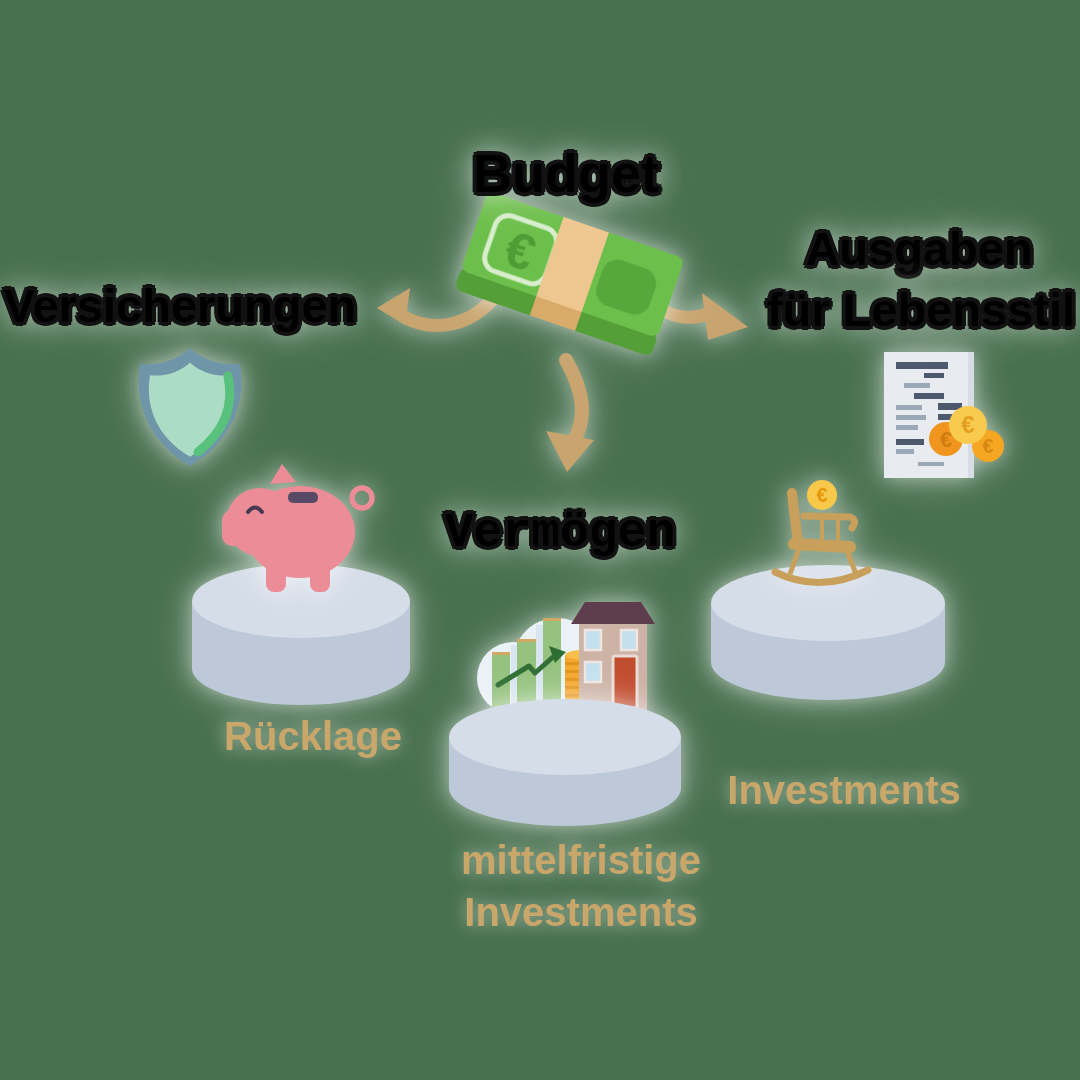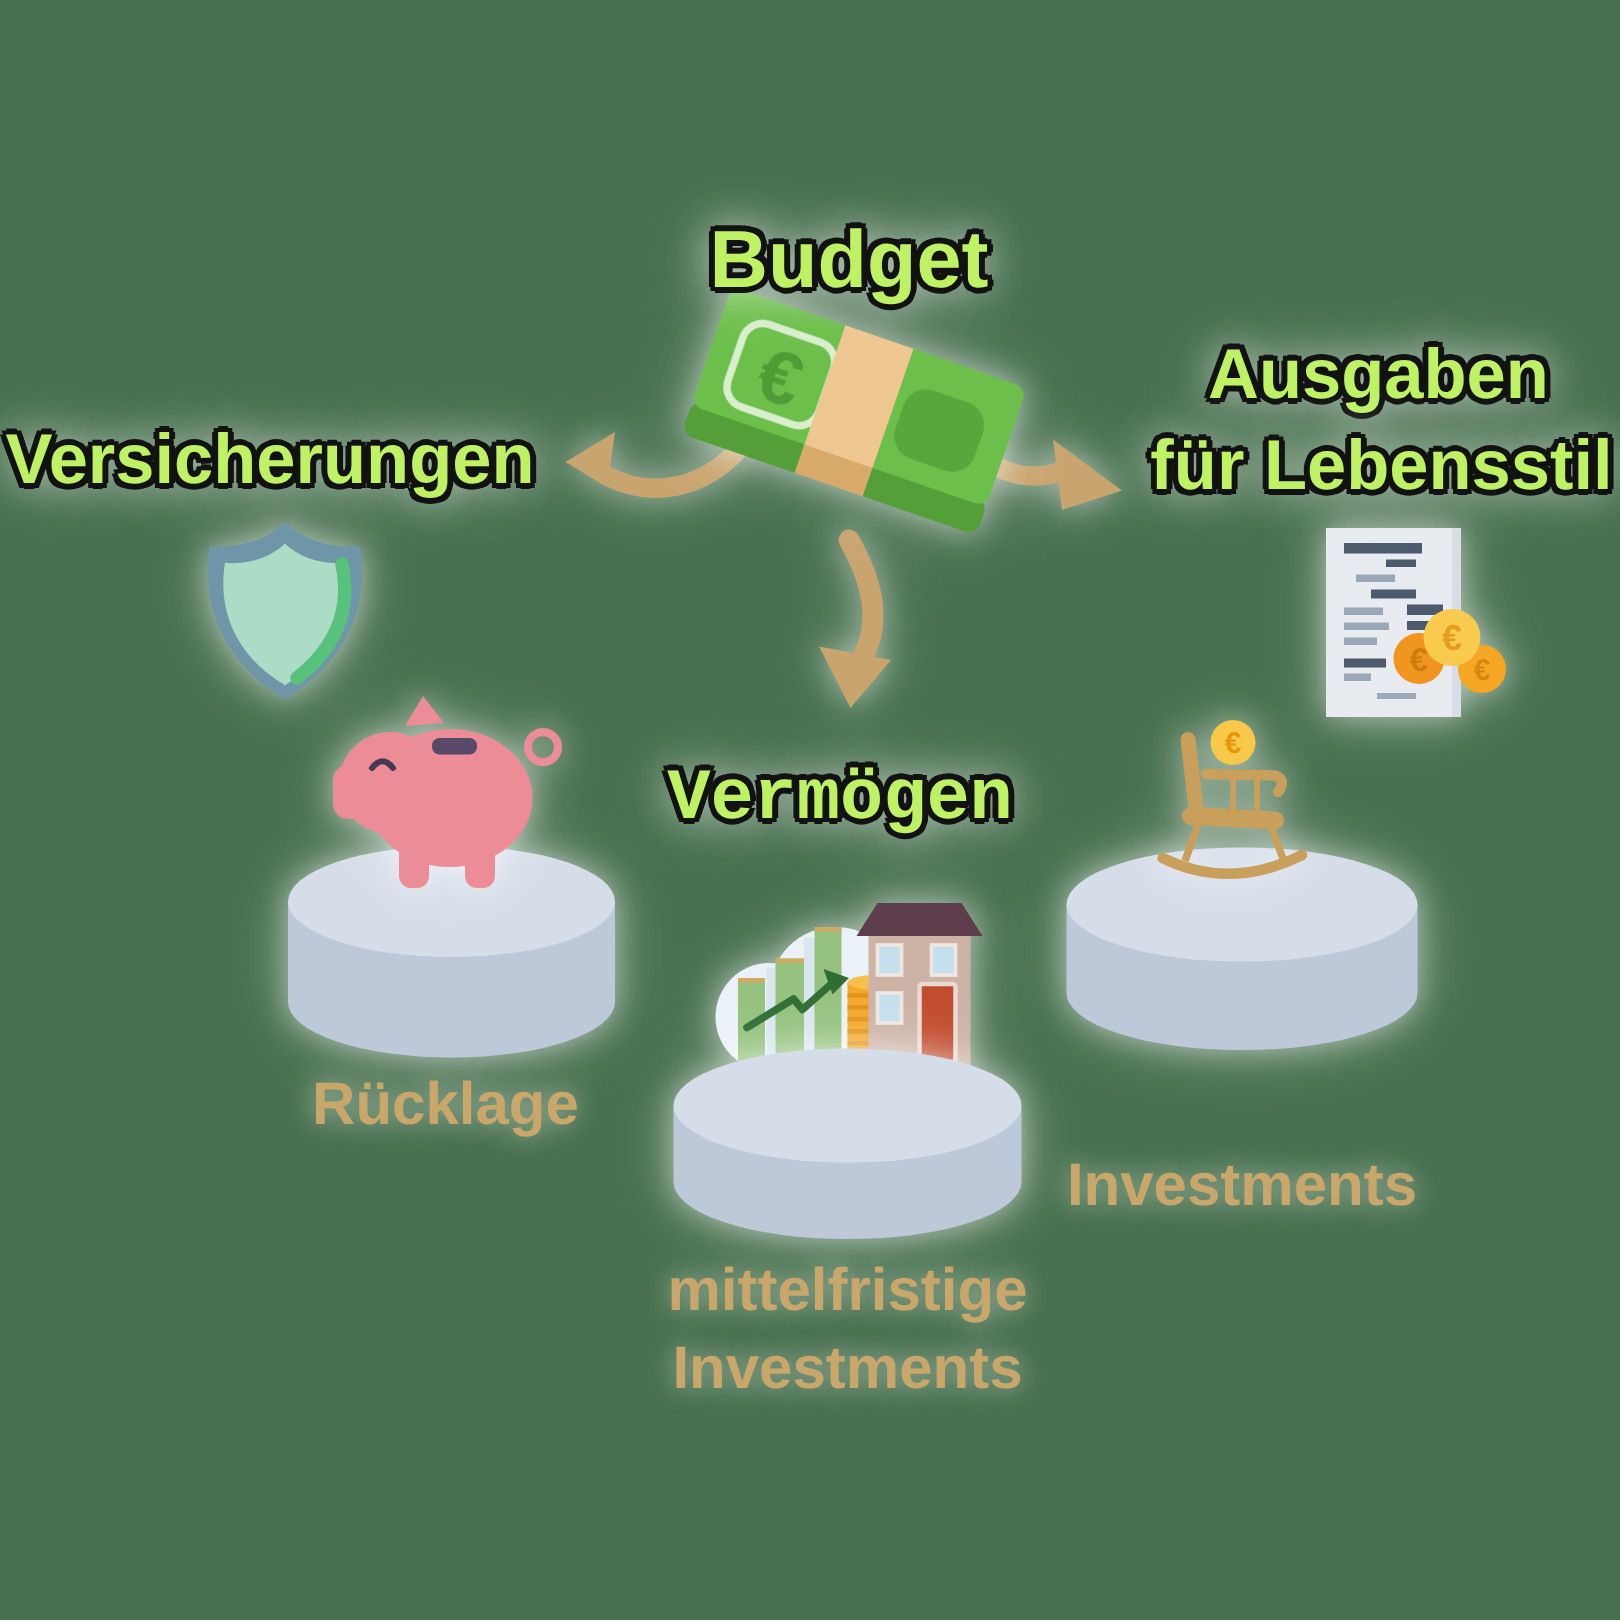--- a/index.html
+++ b/index.html
@@ -8,30 +8,31 @@
     background:#47704e;
     font-family:"Liberation Sans", sans-serif;
   }
   .stage svg{position:absolute;left:0;top:0;}
   .glow{filter:drop-shadow(0 0 10px rgba(255,255,255,.50)) drop-shadow(0 0 22px rgba(255,255,255,.28));}
   .lbl{
     position:absolute;transform:translateX(-50%);white-space:nowrap;
     font-weight:800;line-height:1;
   }
   .heading{
-    color:#bef264;
+    color:#000000;
     text-shadow:
       -3px -3px 0 #121212, 0 -4px 0 #121212, 3px -3px 0 #121212,
       -4px 0 0 #121212, 4px 0 0 #121212,
       -3px 3px 0 #121212, 0 4px 0 #121212, 3px 3px 0 #121212,
       0 0 26px rgba(255,255,255,.95), 0 0 52px rgba(255,255,255,.60);
   }
   .gold{
     color:#c9a66a;
     text-shadow:0 0 16px rgba(255,255,255,.42), 0 0 32px rgba(255,255,255,.28);
+    margin-left:16px;
   }
   .fs54{font-size:54px;} .fs48{font-size:48px;} .fs46{font-size:47px;text-align:center;} .fs40{font-size:40px;}
   svg text{font-family:"Liberation Sans", sans-serif;font-weight:800;}
 </style>
 </head>
 <body>
 
 <div class="stage">
 
   <svg width="1080" height="1080" viewBox="0 0 1080 1080">

